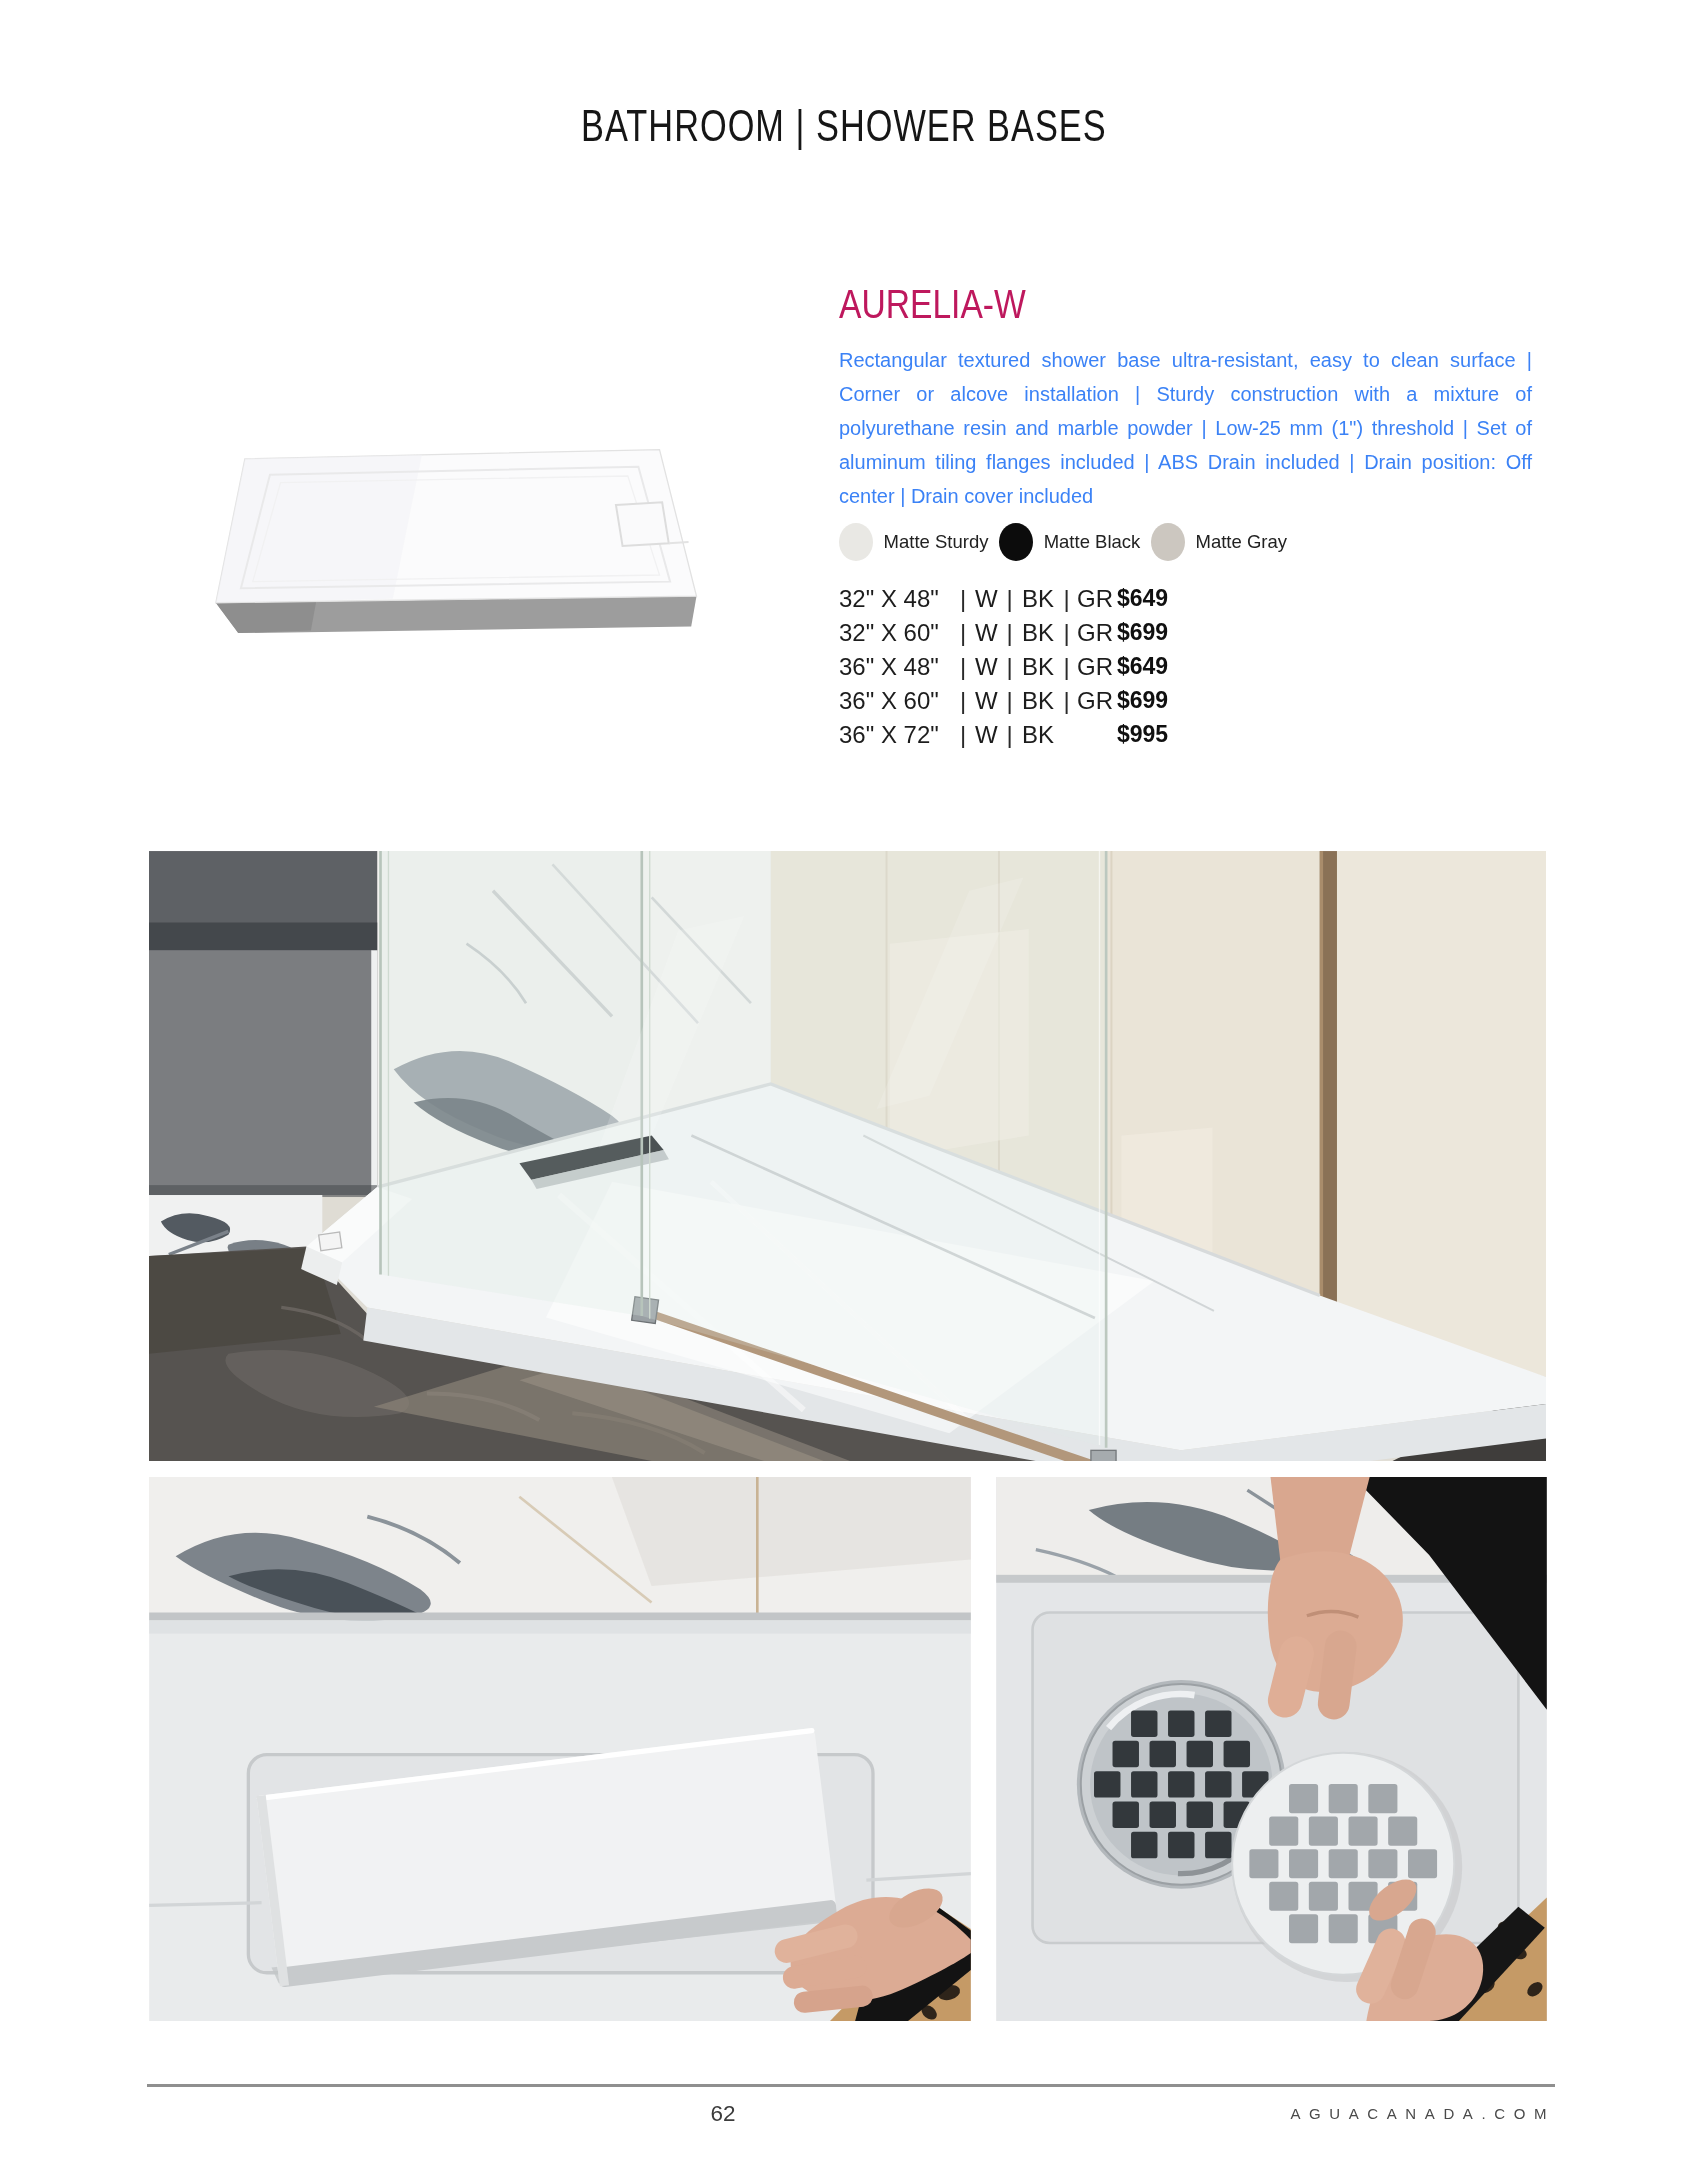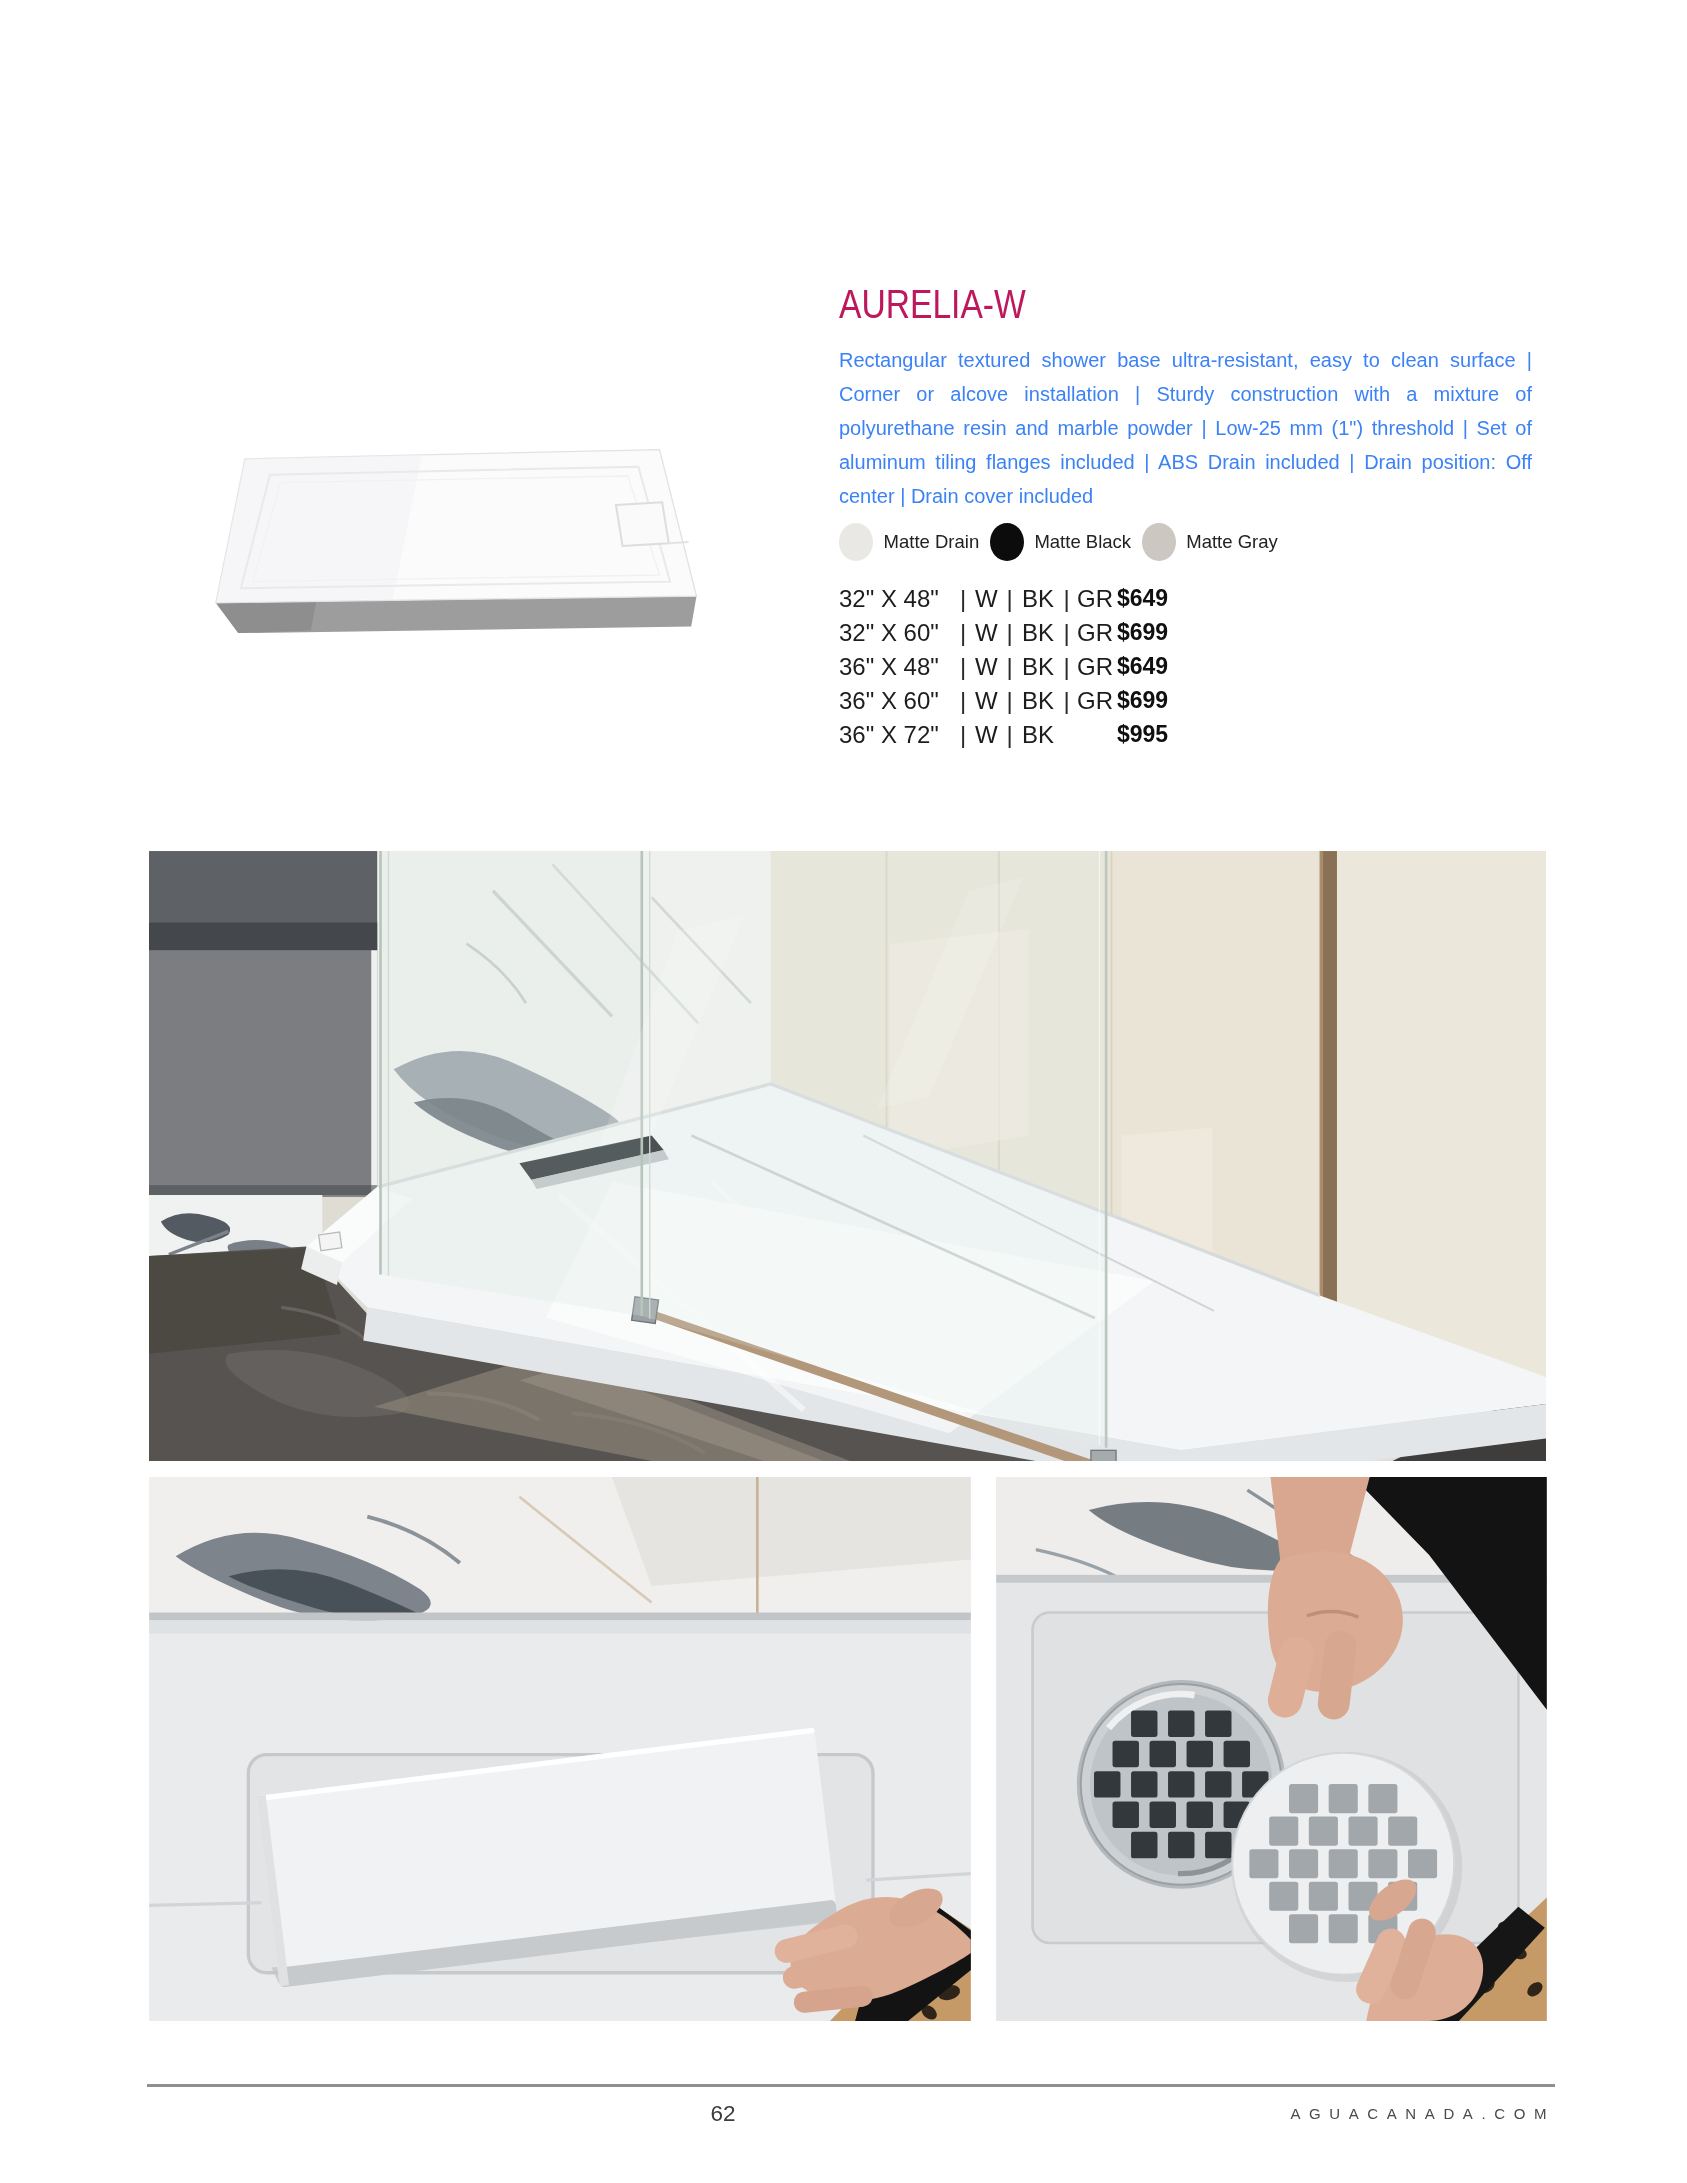--- a/index.html
+++ b/index.html
@@ -32,40 +32,41 @@
   svg{display:block;}
   .footer-line{left:147px;top:2084px;width:1408px;height:2.6px;background:#8f8f8f;}
   .footer-page{left:0;top:2101px;width:1446px;text-align:center;font-size:22.5px;color:#3c3c3c;}
   .footer-site{right:132px;top:2105px;font-size:15px;letter-spacing:8.6px;color:#4a4a4a;}
 </style>
 </head>
 <body>
 
 <div class="page">
 
+  <div class="abs page-title"><span class="cond">BATHROOM | SHOWER BASES</span></div>
 
   <div class="abs thumb-wrap">
     <svg viewBox="0 0 832 312" width="550" height="206">
       <polygon points="28,248 756,238 748,284 62,294" fill="#9d9d9d"></polygon>
       <polygon points="28,248 180,246 172,290 62,294" fill="#8e8e8e"></polygon>
       <polygon points="72,30 700,16 756,238 28,248" fill="#fbfbfc" stroke="#e2e2e2" stroke-width="2"></polygon>
       <polygon points="72,30 340,24 296,242 28,248" fill="#f3f3f5" opacity="0.55"></polygon>
       <polygon points="110,54 668,42 716,216 66,226" fill="none" stroke="#e9e9ea" stroke-width="3"></polygon>
       <polygon points="126,66 652,56 700,206 84,216" fill="none" stroke="#f1f1f2" stroke-width="2"></polygon>
       <polygon points="634,100 704,96 714,158 644,162" fill="#fafafb" stroke="#dddddd" stroke-width="3"></polygon>
       <line x1="714" y1="158" x2="744" y2="156" stroke="#e3e3e3" stroke-width="3"></line>
     </svg>
   </div>
 
   <div class="abs product-info">
     <h2 class="product-name"><span class="condL">AURELIA-W</span></h2>
     <p class="product-desc">Rectangular textured shower base ultra-resistant, easy to clean surface | Corner or alcove installation | Sturdy construction with a mixture of polyurethane resin and marble powder | Low-25 mm (1") threshold | Set of aluminum tiling flanges included | ABS Drain included | Drain position: Off center | Drain cover included</p>
     <div class="swatch-row" id="swatch-row">
         <span class="swatch-circle" style="background: rgb(233, 232, 228);"></span>
-        <span class="swatch-name">Matte Drain</span>
+        <span class="swatch-name">Matte Sturdy</span>
         <span class="swatch-circle" style="background: rgb(12, 12, 12);"></span>
         <span class="swatch-name">Matte Black</span>
         <span class="swatch-circle" style="background: rgb(204, 199, 192);"></span>
         <span class="swatch-name">Matte Gray</span>
       </div>
     <div class="size-table" id="size-table">
         <div class="size-row"><span class="sz">32" X 48"</span><span class="sep">|</span><span class="fin W">W</span><span class="sep">|</span><span class="fin BK">BK</span><span class="sep">|</span><span class="fin GR">GR</span><span class="price">$649</span></div>
         <div class="size-row"><span class="sz">32" X 60"</span><span class="sep">|</span><span class="fin W">W</span><span class="sep">|</span><span class="fin BK">BK</span><span class="sep">|</span><span class="fin GR">GR</span><span class="price">$699</span></div>
         <div class="size-row"><span class="sz">36" X 48"</span><span class="sep">|</span><span class="fin W">W</span><span class="sep">|</span><span class="fin BK">BK</span><span class="sep">|</span><span class="fin GR">GR</span><span class="price">$649</span></div>
         <div class="size-row"><span class="sz">36" X 60"</span><span class="sep">|</span><span class="fin W">W</span><span class="sep">|</span><span class="fin BK">BK</span><span class="sep">|</span><span class="fin GR">GR</span><span class="price">$699</span></div>

